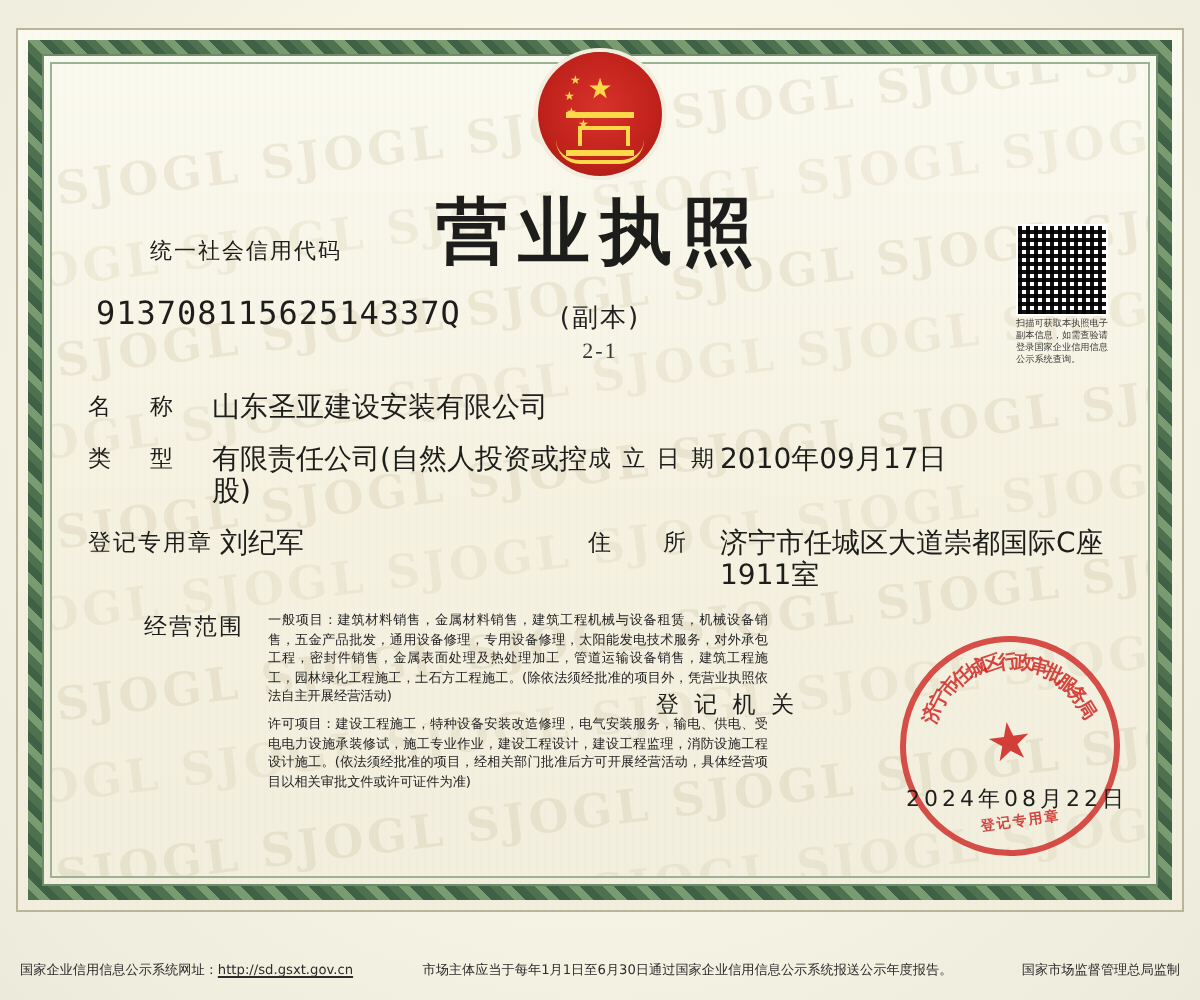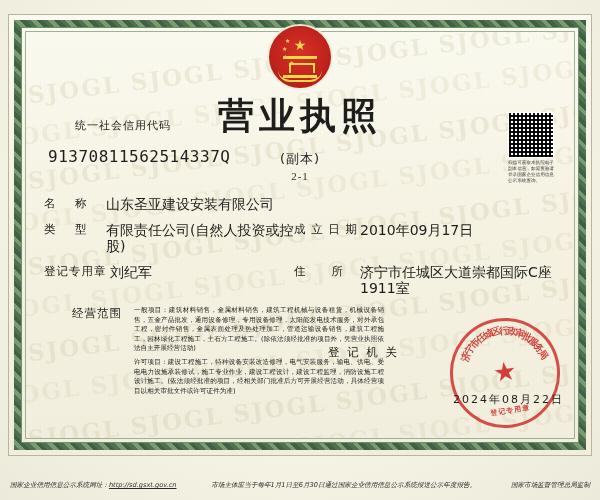--- a/index.html
+++ b/index.html
@@ -173,21 +173,21 @@
   .seal .bottom{
     position:absolute;left:0;right:0;bottom:9px;text-align:center;
     font-size:7px;font-weight:bold;letter-spacing:1px;
   }
 
   
   .footer{
     position:absolute;left:0;right:0;bottom:10px;
     display:flex;justify-content:space-between;align-items:flex-start;
     padding:0 10px;box-sizing:border-box;
-    font-size:6.6px;color:#2b2b2b;line-height:9px;font-style:italic;
+    font-size:6.6px;color:#2b2b2b;line-height:9px;
   }
   .footer .mid{text-align:center;}
   .footer a{color:#2b2b2b;text-decoration:underline;}
 </style>
 </head>
 <body>
 
 <div id="cert">
 
   <div class="outer-frame"></div>

